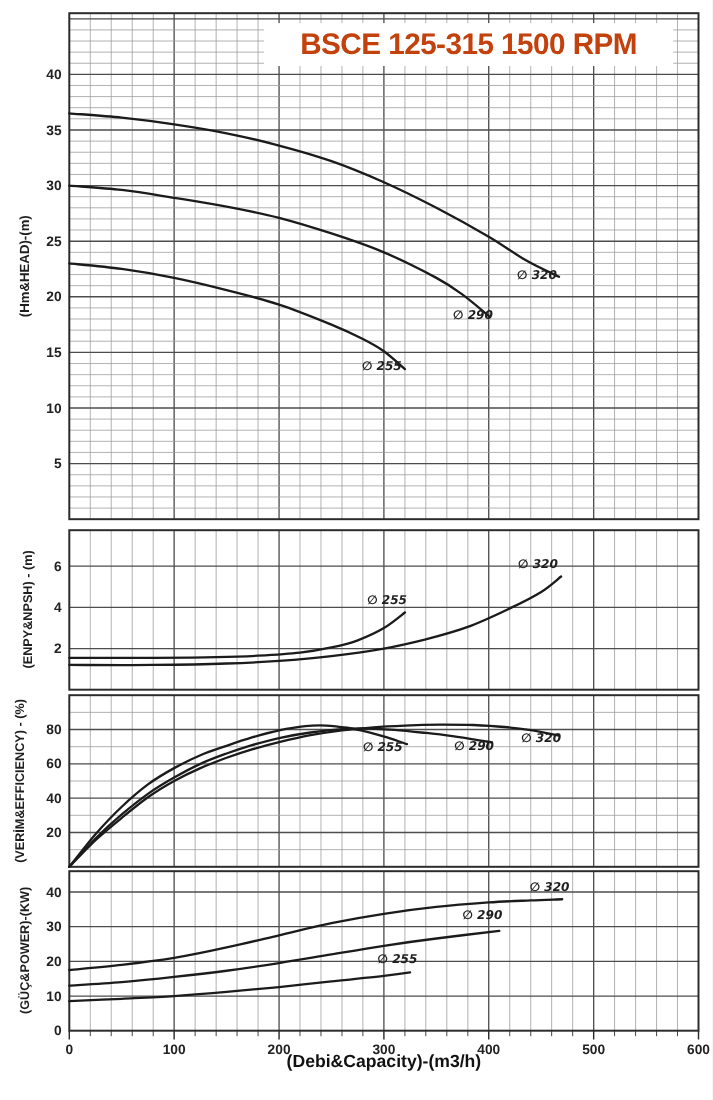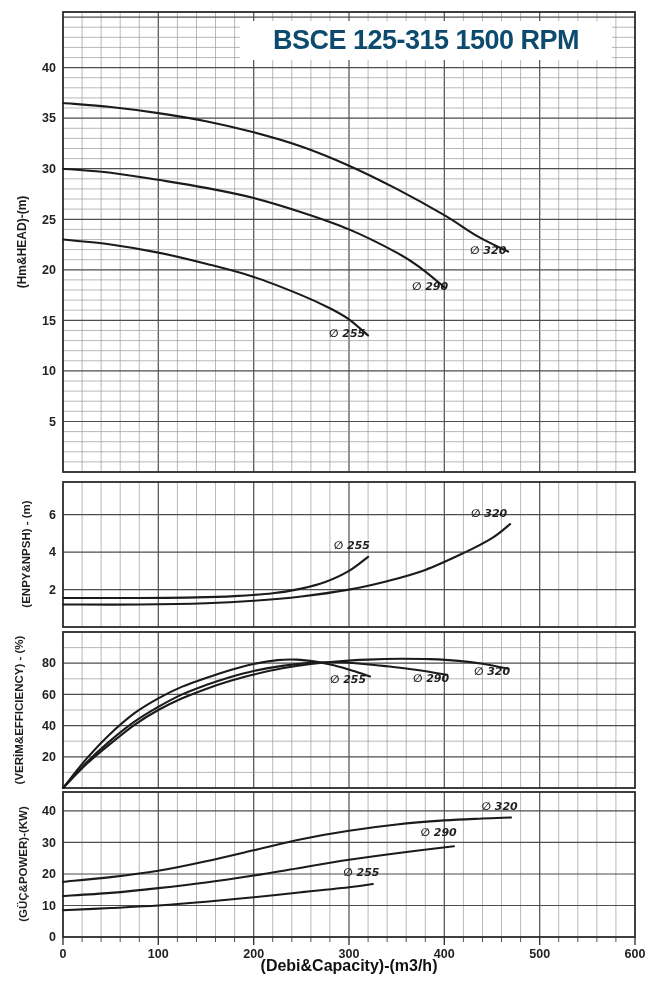--- a/index.html
+++ b/index.html
@@ -9,21 +9,21 @@
   .gmin{stroke:#9b9b9b;stroke-width:0.7;}
   .gmaj{stroke:#4d4d4d;stroke-width:1.2;}
   .frame{fill:none;stroke:#2b2b2b;stroke-width:1.8;}
   .curve{fill:none;stroke:#1b1b1b;stroke-width:2.1;stroke-linecap:round;stroke-linejoin:round;}
   .ytick,.xtick{font-family:"Liberation Sans","DejaVu Sans",sans-serif;font-size:12.5px;font-weight:bold;fill:#222;}
   .clabel{font-family:"DejaVu Sans","Liberation Sans",sans-serif;font-size:11px;font-weight:bold;font-style:italic;fill:#1e1e1e;}
   .tickmaj{stroke:#2b2b2b;stroke-width:1.3;}
   .tickmin{stroke:#2b2b2b;stroke-width:0.8;}
   .title-box{position:absolute;left:240px;top:21px;width:372px;height:39px;background:#ffffff;
              display:flex;align-items:center;justify-content:center;
-             font-size:27px;font-weight:bold;color:#0c4a6e;letter-spacing:-0.5px;white-space:nowrap;}
+             font-size:27px;font-weight:bold;color:#c2410c;letter-spacing:-0.5px;white-space:nowrap;}
   .ylab{position:absolute;transform:translate(-50%,-50%) rotate(-90deg);white-space:nowrap;
         font-size:11.5px;font-weight:bold;color:#1e1e1e;}
   .xlab{position:absolute;left:349px;top:966px;transform:translate(-50%,-50%);
         font-size:16px;font-weight:bold;color:#111;white-space:nowrap;}
 </style>
 </head>
 <body>
 
 <div class="stage">
   <svg id="chart-svg" width="648" height="1000">

